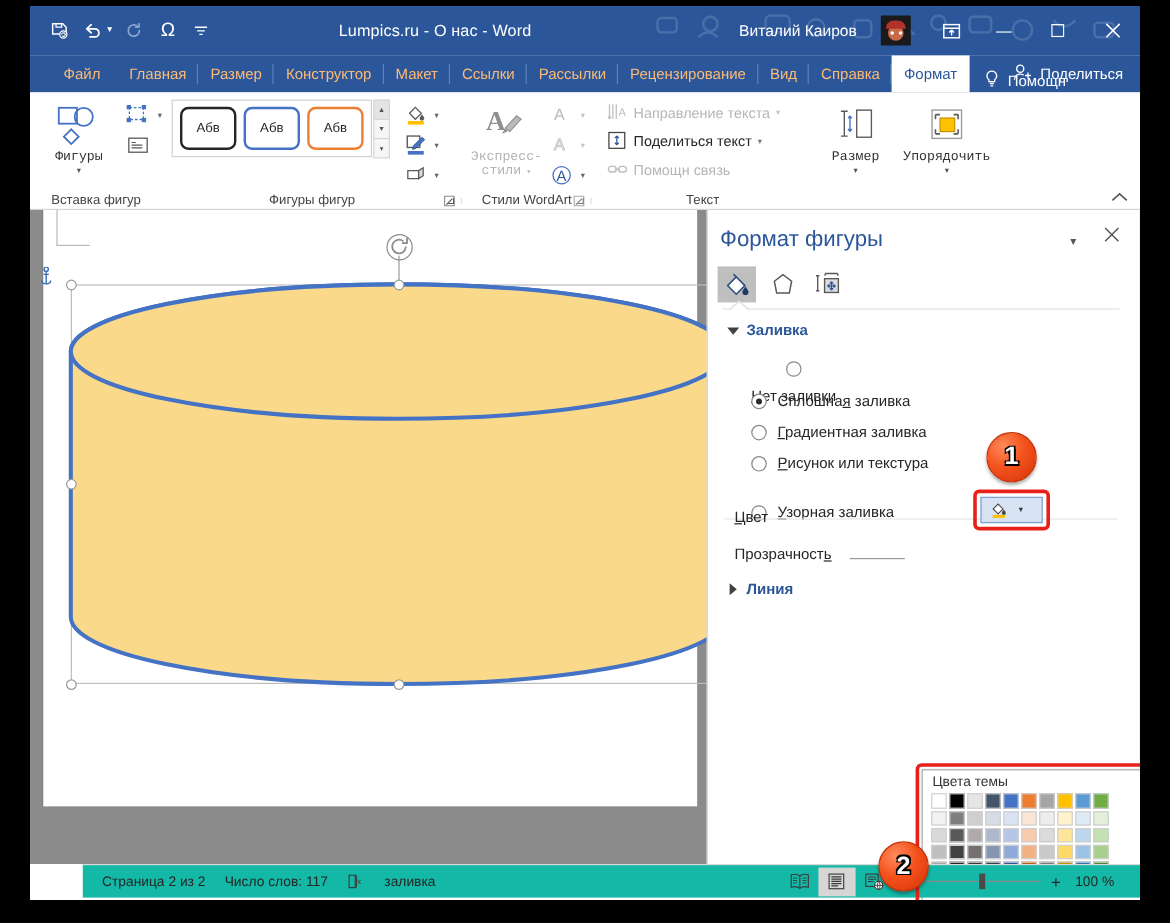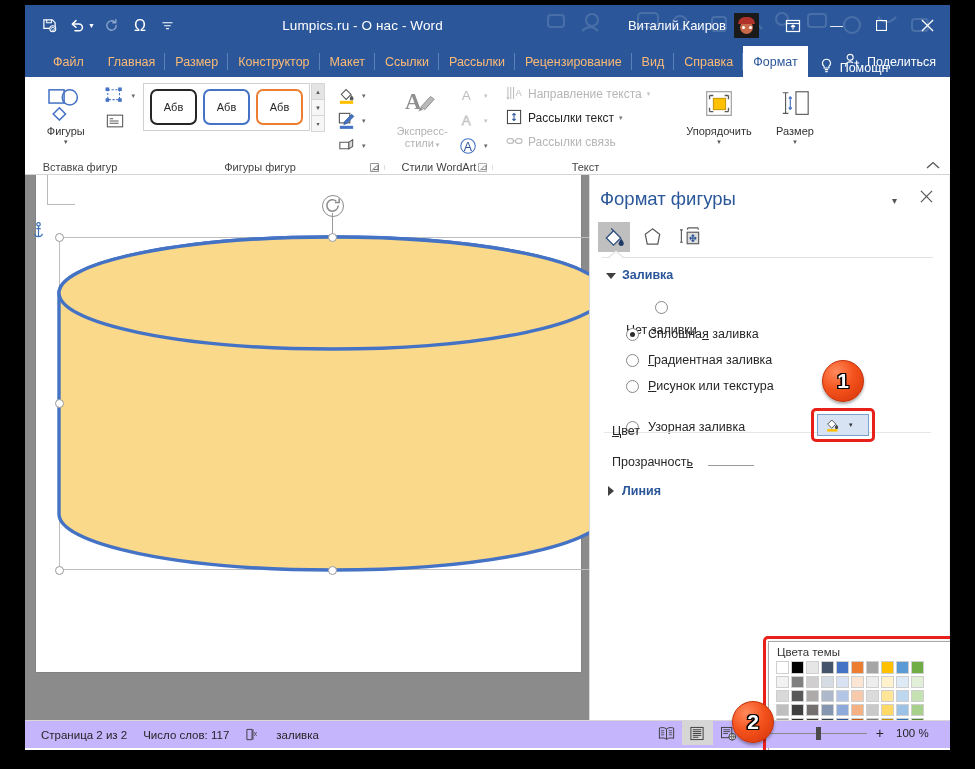--- a/index.html
+++ b/index.html
@@ -31,21 +31,21 @@
   }
   .qat .qbtn.dim { color: #8aa6cd; }
   .qat .qcaret { color: #fff; font-size: 7px; margin-left: -4px; margin-right: 2px; }
   .titletext {
     position: absolute; left: 0; right: 0; top: 0; height: 41px;
     display: flex; align-items: center; justify-content: center;
     color: #fff; font-size: 13.5px; letter-spacing: .1px;
     padding-right: 250px;
   }
   .tr-group { position: absolute; right: 0; top: 0; height: 41px; display: flex; align-items: center; }
-  .username { color: #fff; font-size: 13px; margin-right: 8px; }
+  .username { color: #fff; font-size: 13px; margin-right: 20px; }
   .avatar {
     width: 25px; height: 25px; background: #1a1a1a; margin-right: 13px;
     position: relative; overflow: hidden; border-radius: 1px;
   }
   .avatar .face { position: absolute; left: 6px; top: 8px; width: 13px; height: 13px; background: #c8694a; border-radius: 50%; }
   .avatar .hat { position: absolute; left: 4px; top: 4px; width: 17px; height: 7px; background: #b0322b; border-radius: 8px 8px 0 0; }
   .avatar .eye { position: absolute; top: 13px; width: 3px; height: 3px; background: #fff; border-radius: 50%; }
   .win-btn {
     width: 45px; height: 41px; display: flex; align-items: center; justify-content: center;
     color: #fff; font-size: 13px;
@@ -82,21 +82,21 @@
     display: flex; align-items: center; justify-content: center; position: relative;
   }
   .rgroup .vsep { position: absolute; right: 0; top: 7px; bottom: 5px; width: 1px; background: #e0e0e0; }
   .dlg-launcher { position: absolute; right: 4px; bottom: 1px; width: 12px; height: 12px; }
 
   .bigbtn {
     width: 66px; display: flex; flex-direction: column; align-items: center;
     font-size: 11px; color: #333; cursor: default;
   }
   .bigbtn .glyph { height: 42px; display: flex; align-items: center; justify-content: center; }
-  .bigbtn .lbl { text-align: center; line-height: 12px; }
+  .bigbtn .lbl { text-align: center; line-height: 12px; font-family: Liberation Mono, monospace; }
   .bigbtn .caret { font-size: 7px; color: #555; margin-top: 1px; }
 
   .smallbtn {
     width: 30px; height: 25px; display: flex; align-items: center; justify-content: center;
   }
   .smallcol { display: flex; flex-direction: column; }
   .smallrow { display: flex; align-items: center; }
   .smallrow .caret { font-size: 7px; color: #666; margin-left: 1px; }
 
   
@@ -196,23 +196,24 @@
     box-shadow: 2px 2px 5px rgba(0,0,0,.22);
   }
   .cd-head { font-size: 11.5px; color: #333; padding: 4px 0 3px 8px; }
   .cd-grid { display: flex; gap: 2px; padding: 0 7px; }
   .cd-col { display: flex; flex-direction: column; gap: 2px; }
   .cd-sw { width: 13px; height: 13px; border: 1px solid #cfcfcf; }
   .cd-sw.tall { height: 12px; }
 
   
   .status {
-    height: 28px; background: #c4b5fd; border-top: 1px solid #d7d7d7;
-    display: flex; font-size: 11.5px; color: #262626;
+    height: 28px; background: #14b8a6; border-top: 1px solid #d7d7d7;
+    display: flex; align-items: center; font-size: 11.5px; color: #262626;
     position: relative;
+    margin-left: 44px;
   }
   .status .item { margin-left: 16px; display: flex; align-items: center; gap: 5px; }
   .status-right { position: absolute; right: 12px; display: flex; align-items: center; gap: 0; }
   .viewbtn { width: 31px; height: 24px; display: flex; align-items: center; justify-content: center; }
   .viewbtn.on { background: #d6d6d6; }
   .zoomctl { display: flex; align-items: center; gap: 9px; margin-left: 8px; }
   .zoomtrack { width: 98px; height: 1px; background: #8a8a8a; position: relative; }
   .zoomthumb { position: absolute; left: 47px; top: -6px; width: 5px; height: 13px; background: #4a4a4a; }
   .zoomval { margin-left: 12px; min-width: 42px; }
 </style>
@@ -536,71 +537,71 @@
           <span>Направление текста</span>
           <span class="caret">▾</span>
         </div>
         <div class="txtbtn">
           <span>
             <svg width="17" height="16" viewBox="0 0 18 17">
                 <rect x="1.5" y="1.5" width="14" height="14" fill="none" stroke="#404040" stroke-width="1.1"></rect>
                 <path d="M8.5 4.5v8M8.5 4.5l-1.7 2M8.5 4.5l1.7 2M8.5 12.5l-1.7-2M8.5 12.5l1.7-2" stroke="#2f5597" stroke-width="1.1" fill="none"></path>
               </svg>
           </span>
-          <span>Рассылки текст</span>
+          <span>Поделиться текст</span>
           <span class="caret">▾</span>
         </div>
         <div class="txtbtn disabled">
           <span>
             <svg width="17" height="16" viewBox="0 0 18 17">
                 <rect x="1" y="6" width="7" height="5" rx="2.5" fill="none" stroke="#bdbdbd" stroke-width="1.2"></rect>
                 <rect x="10" y="6" width="7" height="5" rx="2.5" fill="none" stroke="#bdbdbd" stroke-width="1.2"></rect>
                 <path d="M7 8.5h4" stroke="#bdbdbd" stroke-width="1.2"></path>
               </svg>
           </span>
-          <span>Рассылки связь</span>
+          <span>Помощн связь</span>
         </div>
       </div>
       <div class="rgroup-label">Текст</div>
+    </div>
+
+    <div class="rgroup" style="width:70px;">
+      <div class="rgroup-body" style="justify-content:center;">
+        <div class="bigbtn" style="width:68px;">
+          <div class="glyph">
+            <svg width="34" height="32" viewBox="0 0 36 34">
+                <rect x="19" y="4" width="13" height="24" fill="none" stroke="#595959" stroke-width="1.2"></rect>
+                <path d="M8 5v22M5 5h6M5 27h6" stroke="#595959" stroke-width="1.2"></path>
+                <path d="M13 9v14M13 9l-1.6 2.4M13 9l1.6 2.4M13 23l-1.6-2.4M13 23l1.6-2.4" stroke="#4472c4" stroke-width="1.2" fill="none"></path>
+              </svg>
+          </div>
+          <div class="lbl">Размер</div>
+          <div class="caret">▾</div>
+        </div>
+      </div>
+      <div class="rgroup-label"></div>
     </div>
 
     <div class="rgroup" style="width:82px;">
       <div class="rgroup-body" style="justify-content:center;">
         <div class="bigbtn" style="width:80px;">
           <div class="glyph">
             <svg width="36" height="34" viewBox="0 0 38 36">
                 <rect x="6" y="5" width="26" height="25" fill="none" stroke="#9a9a9a" stroke-width="1.2"></rect>
                 <rect x="13" y="12" width="13" height="12" fill="#ffc000" stroke="#bf9000" stroke-width="1"></rect>
                 <path d="M9 9h4M9 9v4M29 9h-4M29 9v4M9 26h4M9 26v-4M29 26h-4M29 26v-4" stroke="#595959" stroke-width="1.4" fill="none"></path>
               </svg>
           </div>
           <div class="lbl">Упорядочить</div>
           <div class="caret">▾</div>
         </div>
       </div>
       <div class="rgroup-label"></div>
     </div>
 
-    <div class="rgroup" style="width:70px;">
-      <div class="rgroup-body" style="justify-content:center;">
-        <div class="bigbtn" style="width:68px;">
-          <div class="glyph">
-            <svg width="34" height="32" viewBox="0 0 36 34">
-                <rect x="19" y="4" width="13" height="24" fill="none" stroke="#595959" stroke-width="1.2"></rect>
-                <path d="M8 5v22M5 5h6M5 27h6" stroke="#595959" stroke-width="1.2"></path>
-                <path d="M13 9v14M13 9l-1.6 2.4M13 9l1.6 2.4M13 23l-1.6-2.4M13 23l1.6-2.4" stroke="#4472c4" stroke-width="1.2" fill="none"></path>
-              </svg>
-          </div>
-          <div class="lbl">Размер</div>
-          <div class="caret">▾</div>
-        </div>
-      </div>
-      <div class="rgroup-label"></div>
-    </div>
-
     <div class="collapse-ribbon">
       <svg width="14" height="9" viewBox="0 0 14 9">
           <path d="M1 7 7 1.6 13 7" fill="none" stroke="#555" stroke-width="1.3"></path>
         </svg>
     </div>
   </div>
 
   <div class="main">
 
     <div class="docarea">

